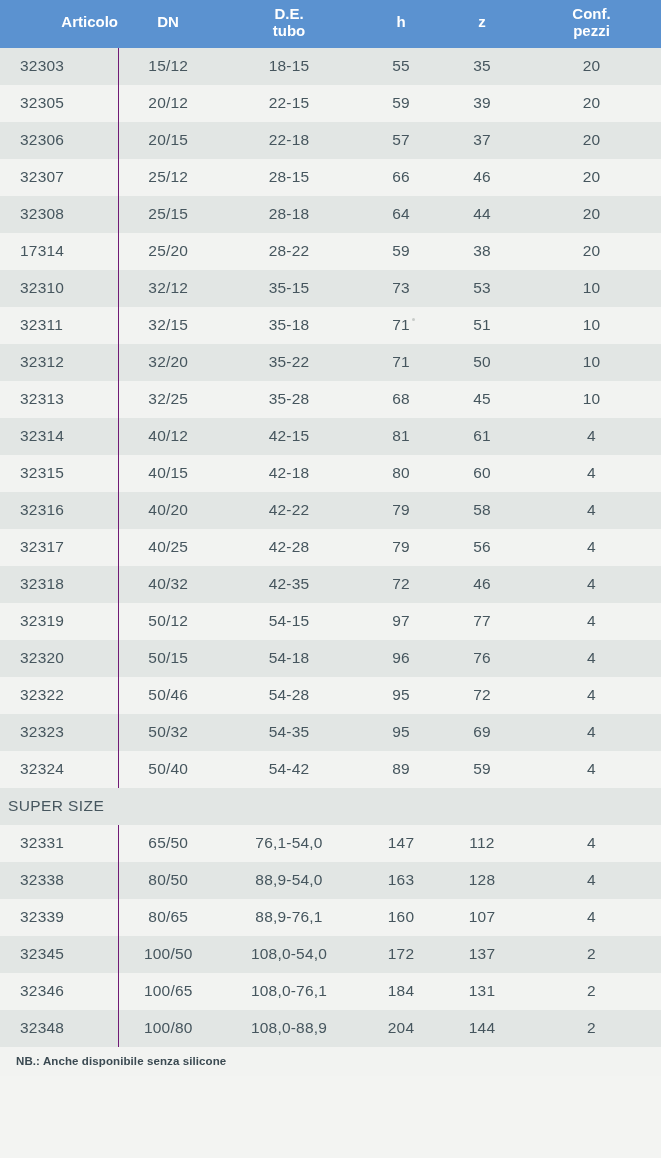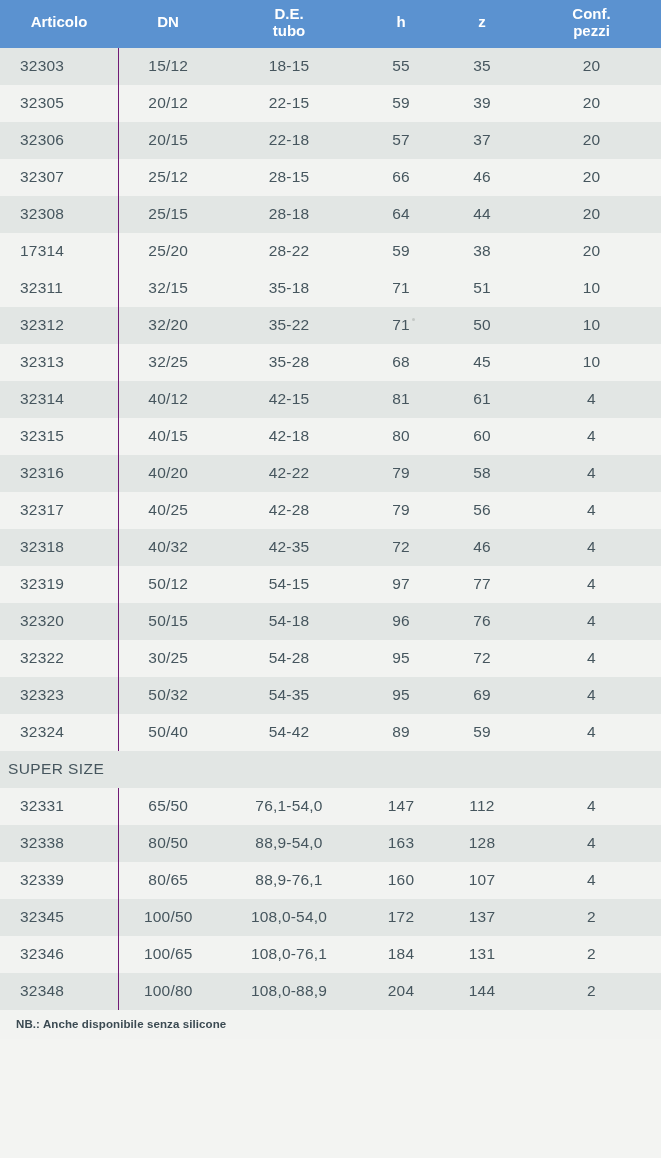--- a/index.html
+++ b/index.html
@@ -39,21 +39,21 @@
     font-size: 15px;
     font-weight: bold;
     padding: 6px 0 8px 0;
     line-height: 1.12;
     text-align: center;
     vertical-align: middle;
     height: 46px;
     box-sizing: border-box;
   }
   thead th.art {
-    text-align: center;
+    text-align: right;
   }
   thead th .sub {
     display: block;
     font-weight: bold;
   }
 
   tbody td {
     font-size: 15.5px;
     color: #46565e;
     text-align: center;
@@ -178,20 +178,28 @@
           <td>20</td>
         </tr>
         <tr class="even">
           <td class="art">17314</td>
           <td>25/20</td>
           <td>28-22</td>
           <td>59</td>
           <td>38</td>
           <td>20</td>
         </tr>
+        <tr class="odd">
+          <td class="art">32310</td>
+          <td>32/12</td>
+          <td>35-15</td>
+          <td>73</td>
+          <td>53</td>
+          <td>10</td>
+        </tr>
         <tr class="even">
           <td class="art">32311</td>
           <td>32/15</td>
           <td>35-18</td>
           <td>71</td>
           <td>51</td>
           <td>10</td>
         </tr>
         <tr class="odd">
           <td class="art">32312</td>
@@ -260,21 +268,21 @@
         <tr class="odd">
           <td class="art">32320</td>
           <td>50/15</td>
           <td>54-18</td>
           <td>96</td>
           <td>76</td>
           <td>4</td>
         </tr>
         <tr class="even">
           <td class="art">32322</td>
-          <td>30/25</td>
+          <td>50/46</td>
           <td>54-28</td>
           <td>95</td>
           <td>72</td>
           <td>4</td>
         </tr>
         <tr class="odd">
           <td class="art">32323</td>
           <td>50/32</td>
           <td>54-35</td>
           <td>95</td>

